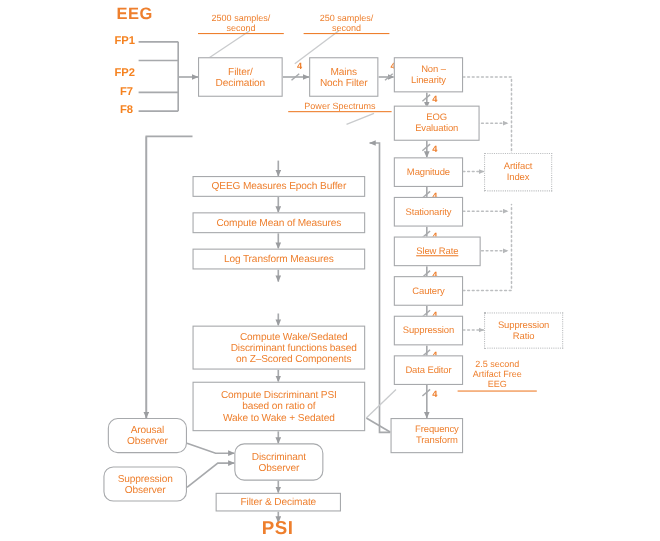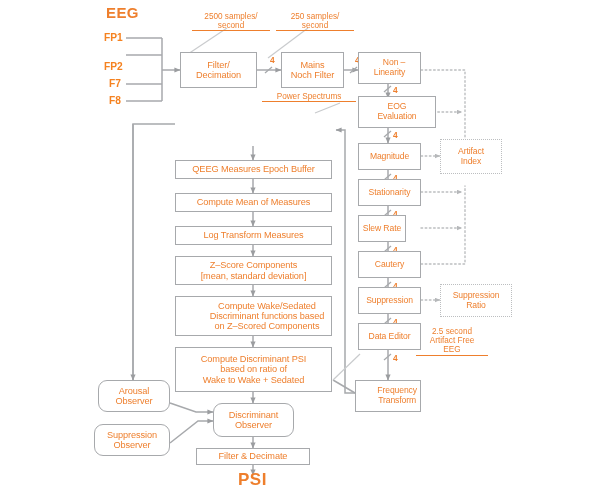--- a/index.html
+++ b/index.html
@@ -145,21 +145,21 @@
     </g>
   </svg>
 
   <div class="title-eeg" style="left:106px;top:4px;">EEG</div>
 
   <div class="elabel" style="left:104px;top:32px;">FP1</div>
   <div class="elabel" style="left:104px;top:61px;">FP2</div>
   <div class="elabel" style="left:109px;top:78px;">F7</div>
   <div class="elabel" style="left:109px;top:95px;">F8</div>
 
-  <div class="lab underline t8" style="left:192px;top:12px;width:78px;">2500 samples/
+  <div class="lab underline t8" style="left:180px;top:12px;width:78px;">2500 samples/
 second</div>
   <div class="lab underline t8" style="left:276px;top:12px;width:78px;">250 samples/
 second</div>
   <div class="lab underline t8" style="left:262px;top:92px;width:94px;">Power Spectrums</div>
   <div class="lab underline t8" style="left:416px;top:327px;width:72px;">2.5 second
 Artifact Free
 EEG</div>
 
   <div class="num4" style="left:270px;top:55px;">4</div>
   <div class="num4" style="left:355px;top:55px;">4</div>
@@ -188,21 +188,21 @@
   <div class="node t85" style="left:358px;top:96px;width:78px;height:32px;">
     <span style="white-space:pre-line">EOG
 Evaluation</span>
   </div>
   <div class="node t85" style="left:358px;top:143px;width:63px;height:27px;">
     <span style="white-space:pre-line">Magnitude</span>
   </div>
   <div class="node t85" style="left:358px;top:179px;width:63px;height:27px;">
     <span style="white-space:pre-line">Stationarity</span>
   </div>
-  <div class="node t85" style="left:358px;top:215px;width:48px;height:27px;">
+  <div class="node t85" style="left:358px;top:215px;width:79px;height:27px;text-decoration:underline;">
     <span style="white-space:pre-line">Slew Rate</span>
   </div>
   <div class="node t85" style="left:358px;top:251px;width:63px;height:27px;">
     <span style="white-space:pre-line">Cautery</span>
   </div>
   <div class="node t85" style="left:358px;top:287px;width:63px;height:27px;">
     <span style="white-space:pre-line">Suppression</span>
   </div>
   <div class="node t85" style="left:358px;top:323px;width:63px;height:27px;">
     <span style="white-space:pre-line">Data Editor</span>
@@ -222,24 +222,20 @@
   </div>
 
   <div class="node t9" style="left:175px;top:160px;width:157px;height:19px;">
     <span style="white-space:pre-line">QEEG Measures Epoch Buffer</span>
   </div>
   <div class="node t9" style="left:175px;top:193px;width:157px;height:19px;">
     <span style="white-space:pre-line">Compute Mean of Measures</span>
   </div>
   <div class="node t9" style="left:175px;top:226px;width:157px;height:19px;">
     <span style="white-space:pre-line">Log Transform Measures</span>
-  </div>
-  <div class="node t9" style="left:175px;top:256px;width:157px;height:29px;">
-    <span style="white-space:pre-line">Z–Score Components
-[mean, standard deviation]</span>
   </div>
   <div class="node t9" style="left:175px;top:296px;width:157px;height:40px;padding-left:30px;">
     <span style="white-space:pre-line">Compute Wake/Sedated
 Discriminant functions based
 on Z–Scored Components</span>
   </div>
   <div class="node t9" style="left:175px;top:347px;width:157px;height:45px;">
     <span style="white-space:pre-line">Compute Discriminant PSI
 based on ratio of
 Wake to Wake + Sedated</span>

